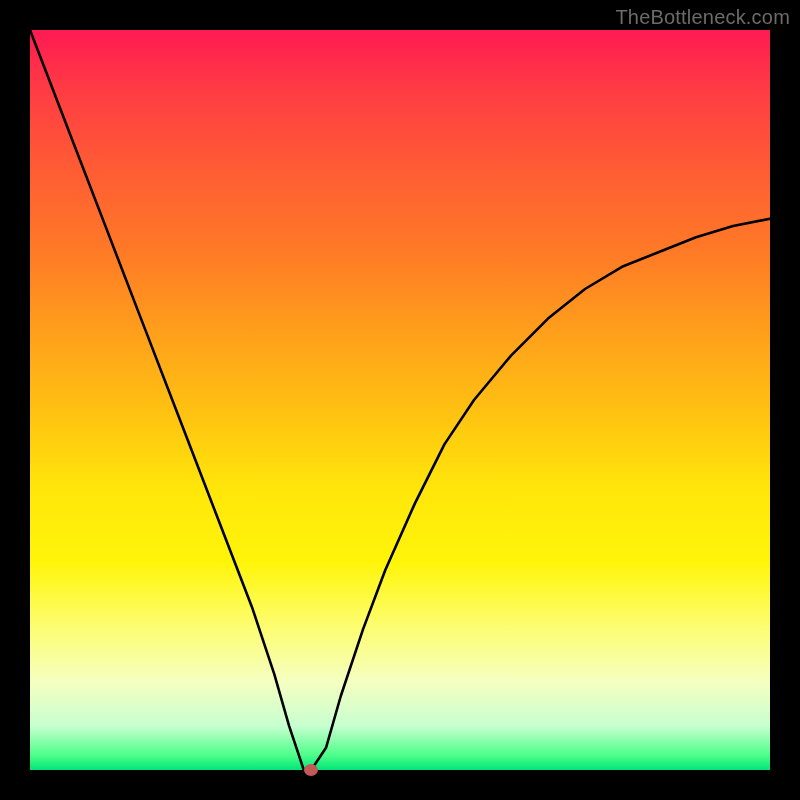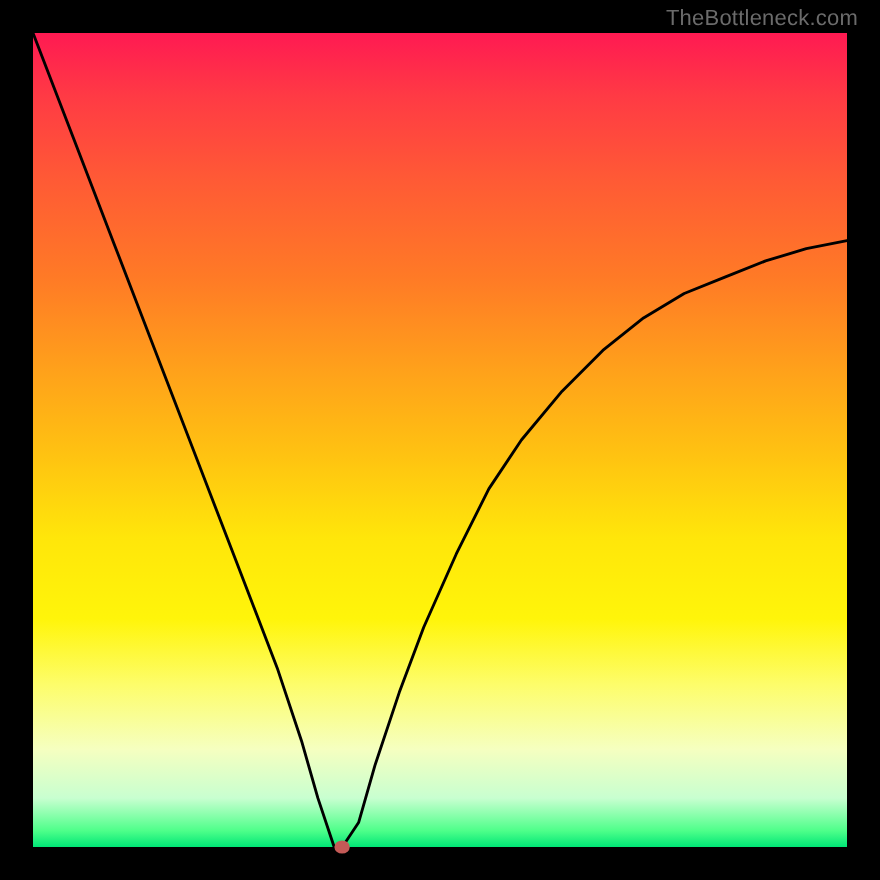--- a/index.html
+++ b/index.html
@@ -37,21 +37,21 @@
       #fdfd6a 80%,
       #f5ffc0 88%,
       #c8ffd0 94%,
       #4eff8a 98%,
       #00e676 100%
     );
   }
   .watermark {
     position: absolute;
     top: 6px;
-    right: 20px;
+    right: 10px;
     color: #6b6b6b;
     font-size: 20px;
     font-weight: 500;
     letter-spacing: 0.2px;
     user-select: none;
   }
   svg.curve {
     position: absolute;
     left: 0;
     top: 0;

